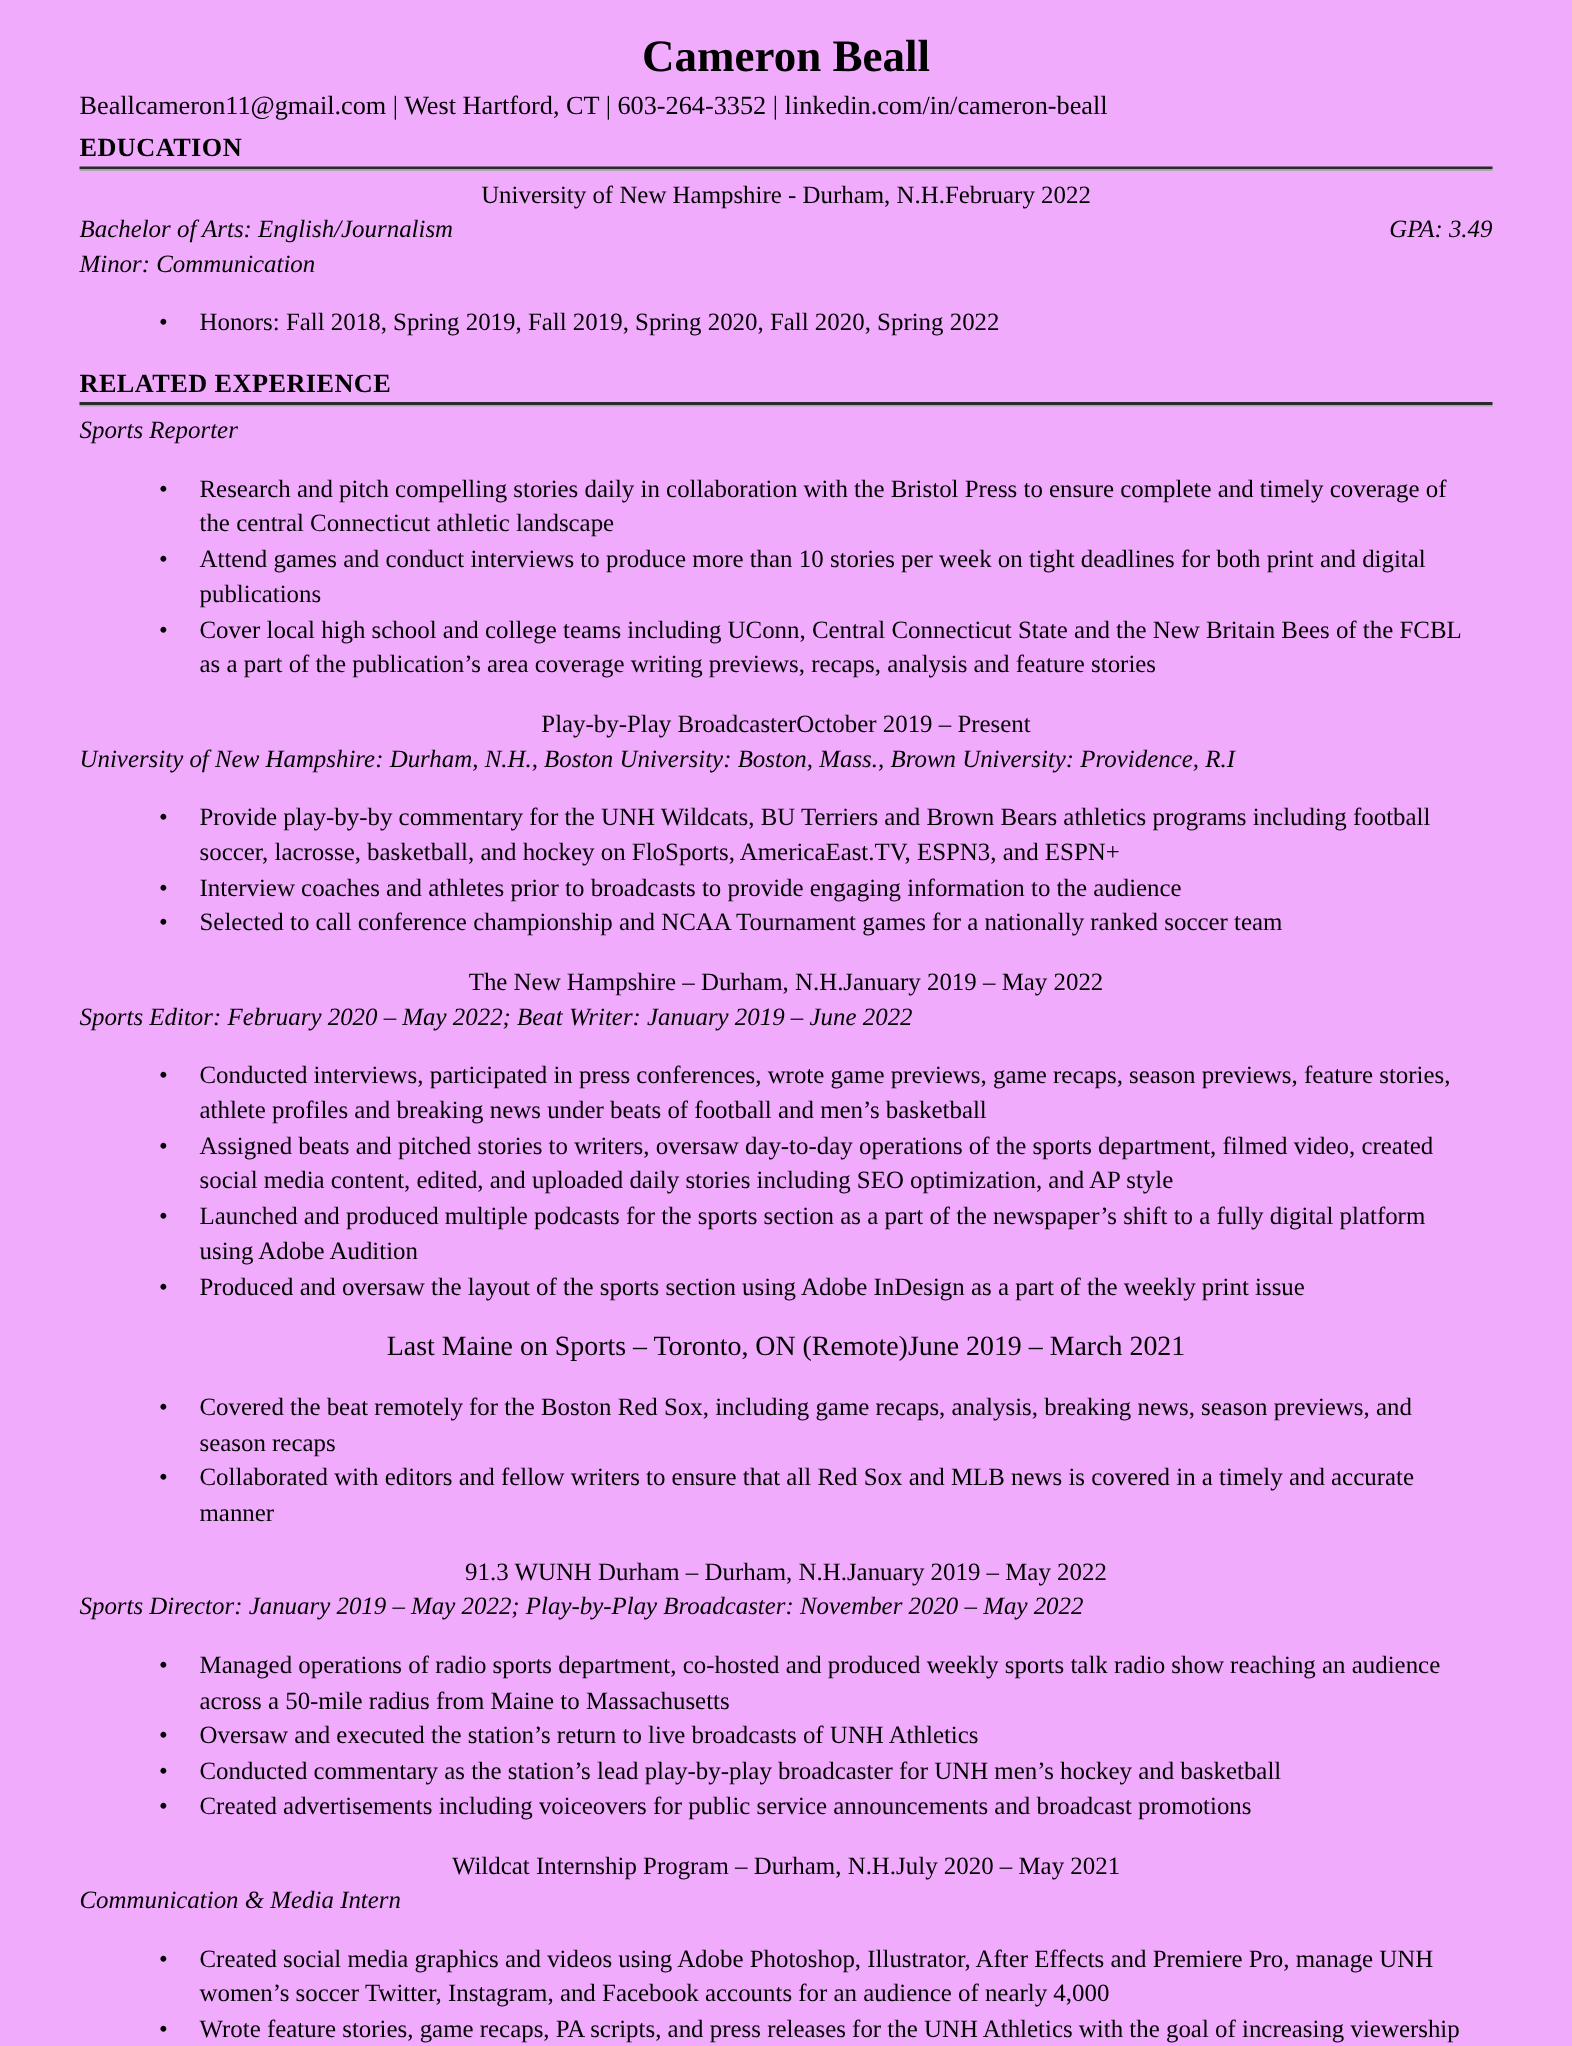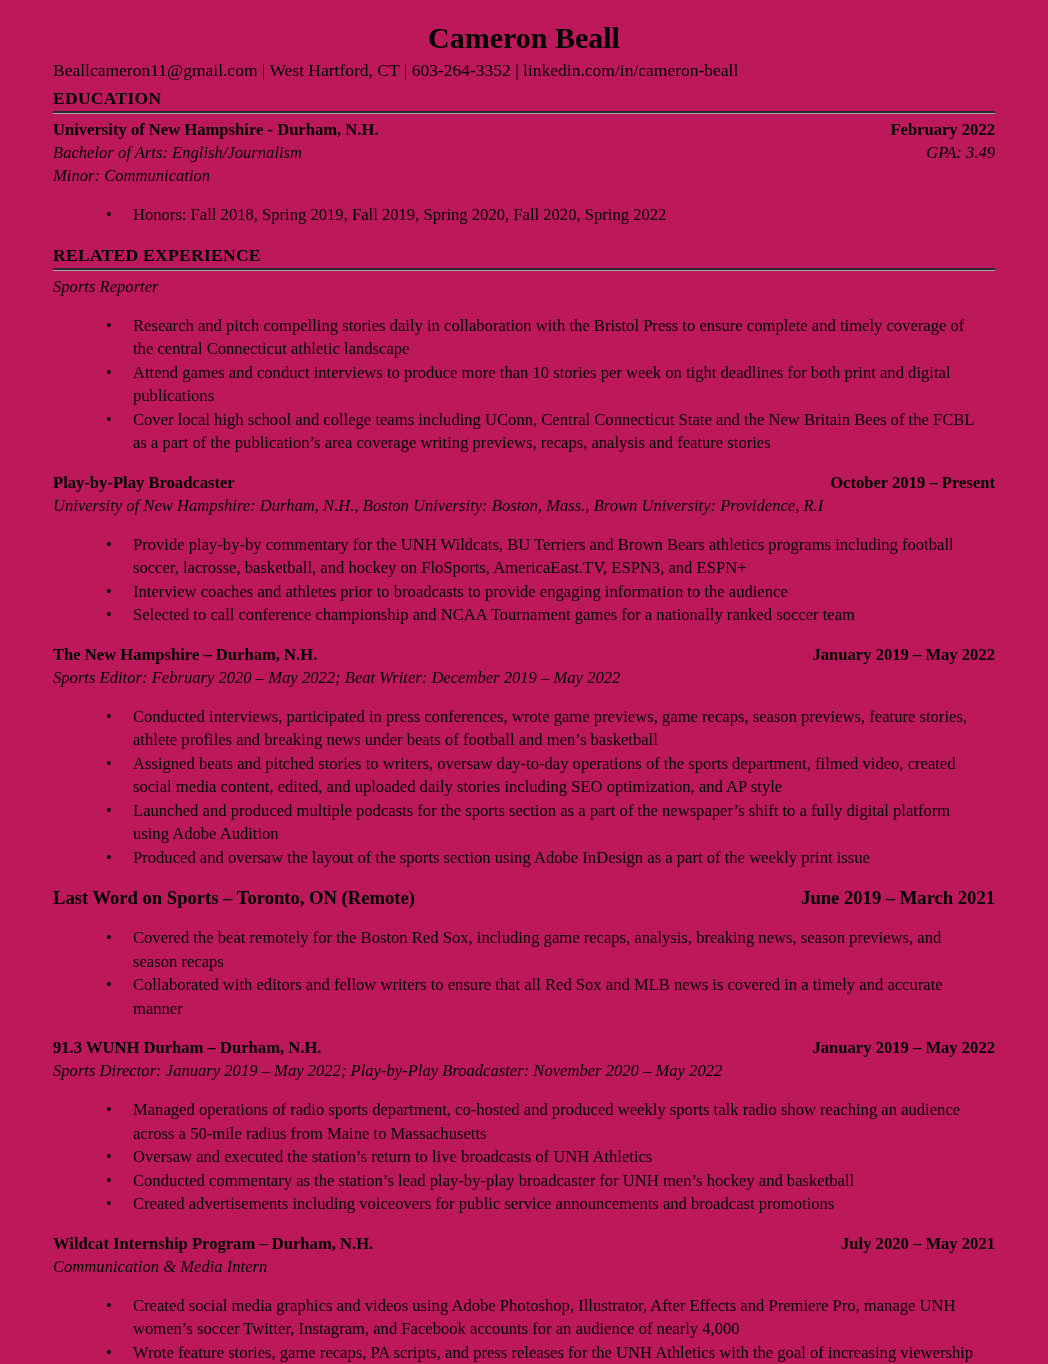--- a/index.html
+++ b/index.html
@@ -12,21 +12,21 @@
     height: 1364px;
     overflow: hidden;
     font-family: "Liberation Serif", "DejaVu Serif", serif;
     color: #000;
   }
   .page {
     box-sizing: border-box;
     width: 1048px;
     height: 1364px;
     padding: 20px 53px 0 53px;
-    background: #be185d;
+    background: #f0abfc;
   }
   .name {
     margin: 0;
     text-align: center;
     font-size: 30px;
     font-weight: bold;
     line-height: 36px;
   }
   .contact {
     text-align: left;
@@ -44,23 +44,23 @@
   }
   .sec-rule {
     height: 3px;
     background: linear-gradient(to bottom, #2a2a2a 0 60%, #a8a8a8 60% 100%);
     margin: 1px 0 3px 0;
   }
   .entry { margin-top: 4px; margin-bottom: 9px; }
   .section .entry:last-child { margin-bottom: 6px; }
   .entry-head {
     display: flex;
-    justify-content: space-between;
+    justify-content: center;
     align-items: baseline;
-    font-weight: bold;
+    font-weight: normal;
     font-size: 16.6px;
     line-height: 23px;
   }
   .entry-head.large {
     font-size: 18.6px;
     line-height: 25px;
   }
   .subline {
     display: flex;
     justify-content: space-between;
@@ -141,32 +141,32 @@
             <li class="bullet">Interview coaches and athletes prior to broadcasts to provide engaging information to the audience</li>
             <li class="bullet">Selected to call conference championship and NCAA Tournament games for a nationally ranked soccer team</li>
           </ul>
         </div>
         <div class="entry">
           <div class="entry-head">
             <span class="org">The New Hampshire – Durham, N.H.</span>
             <span class="date">January 2019 – May 2022</span>
           </div>
           <div class="subline">
-            <span class="role">Sports Editor: February 2020 – May 2022; Beat Writer: December 2019 – May 2022</span>
+            <span class="role">Sports Editor: February 2020 – May 2022; Beat Writer: January 2019 – June 2022</span>
           </div>
           <ul class="bullets">
             <li class="bullet">Conducted interviews, participated in press conferences, wrote game previews, game recaps, season previews, feature stories, athlete profiles and breaking news under beats of football and men’s basketball</li>
             <li class="bullet">Assigned beats and pitched stories to writers, oversaw day-to-day operations of the sports department, filmed video, created social media content, edited, and uploaded daily stories including SEO optimization, and AP style</li>
             <li class="bullet">Launched and produced multiple podcasts for the sports section as a part of the newspaper’s shift to a fully digital platform using Adobe Audition</li>
             <li class="bullet">Produced and oversaw the layout of the sports section using Adobe InDesign as a part of the weekly print issue</li>
           </ul>
         </div>
         <div class="entry">
           <div class="entry-head large">
-            <span class="org">Last Word on Sports – Toronto, ON (Remote)</span>
+            <span class="org">Last Maine on Sports – Toronto, ON (Remote)</span>
             <span class="date">June 2019 – March 2021</span>
           </div>
           <ul class="bullets">
             <li class="bullet">Covered the beat remotely for the Boston Red Sox, including game recaps, analysis, breaking news, season previews, and season recaps</li>
             <li class="bullet">Collaborated with editors and fellow writers to ensure that all Red Sox and MLB news is covered in a timely and accurate manner</li>
           </ul>
         </div>
         <div class="entry">
           <div class="entry-head">
             <span class="org">91.3 WUNH Durham – Durham, N.H.</span>

